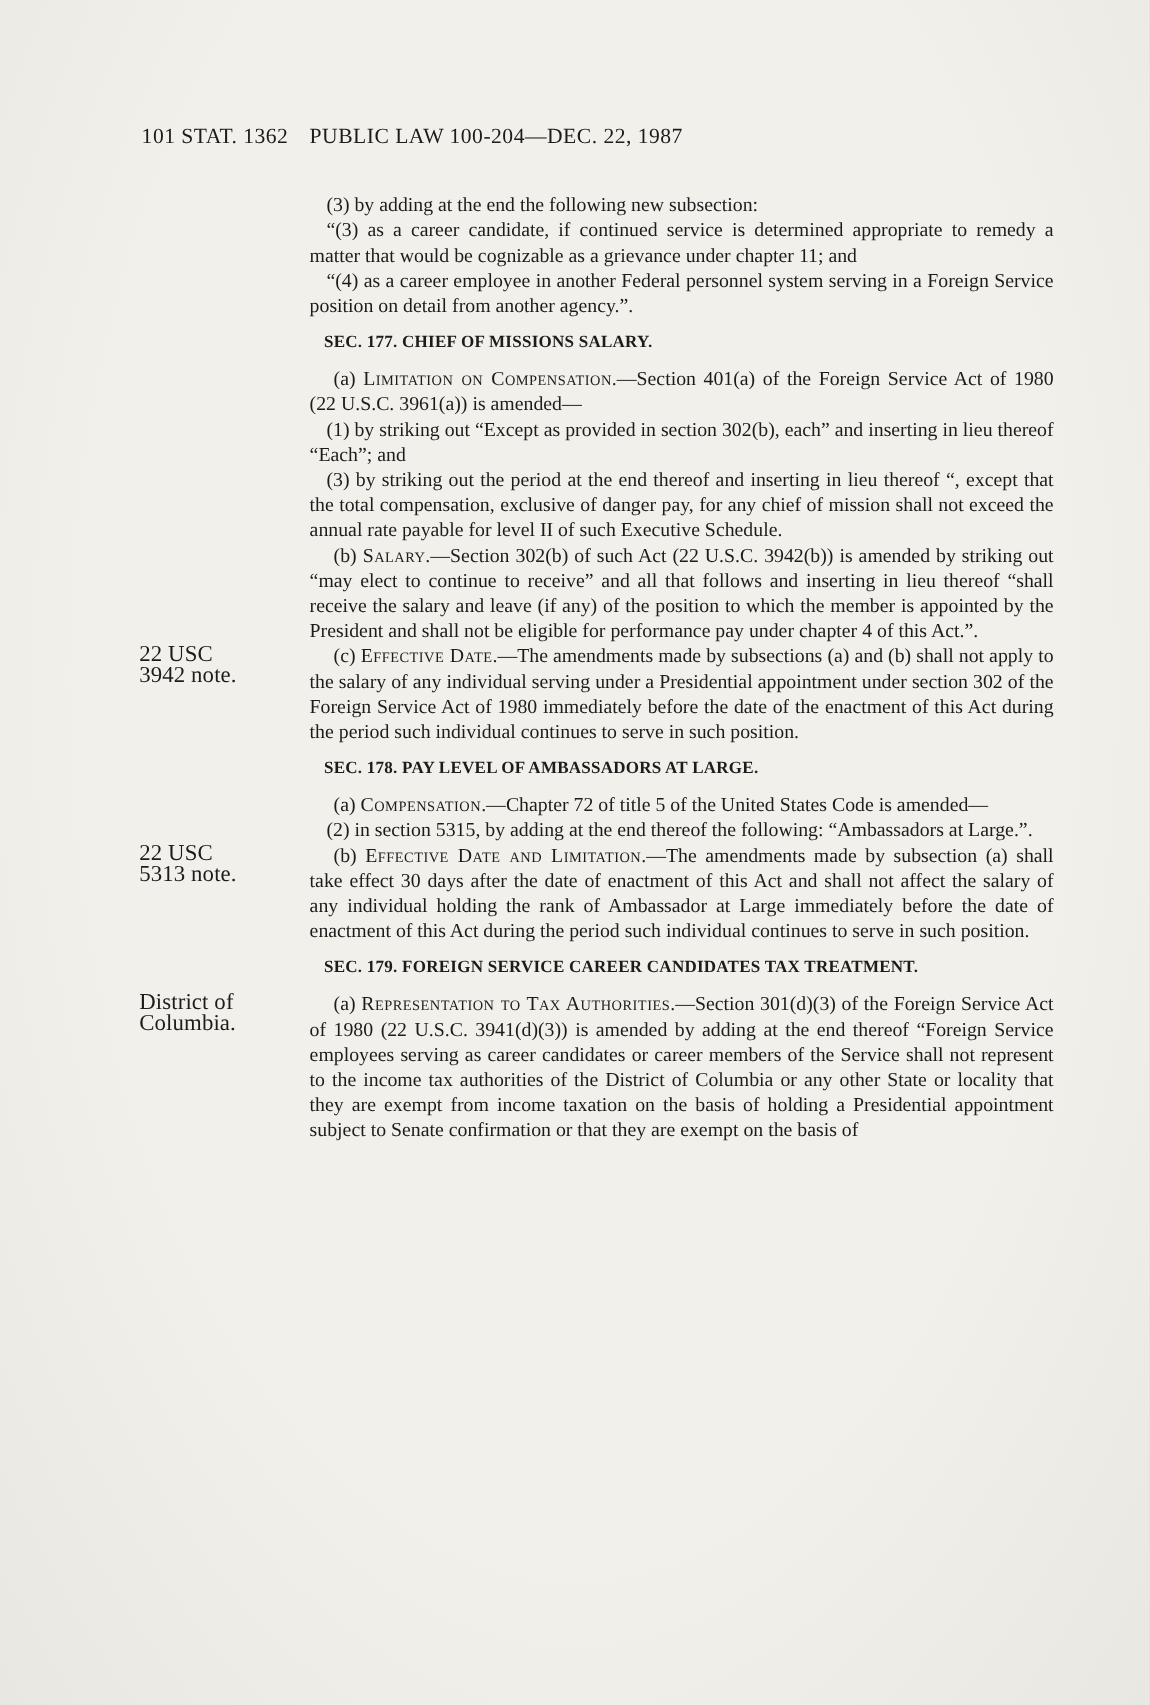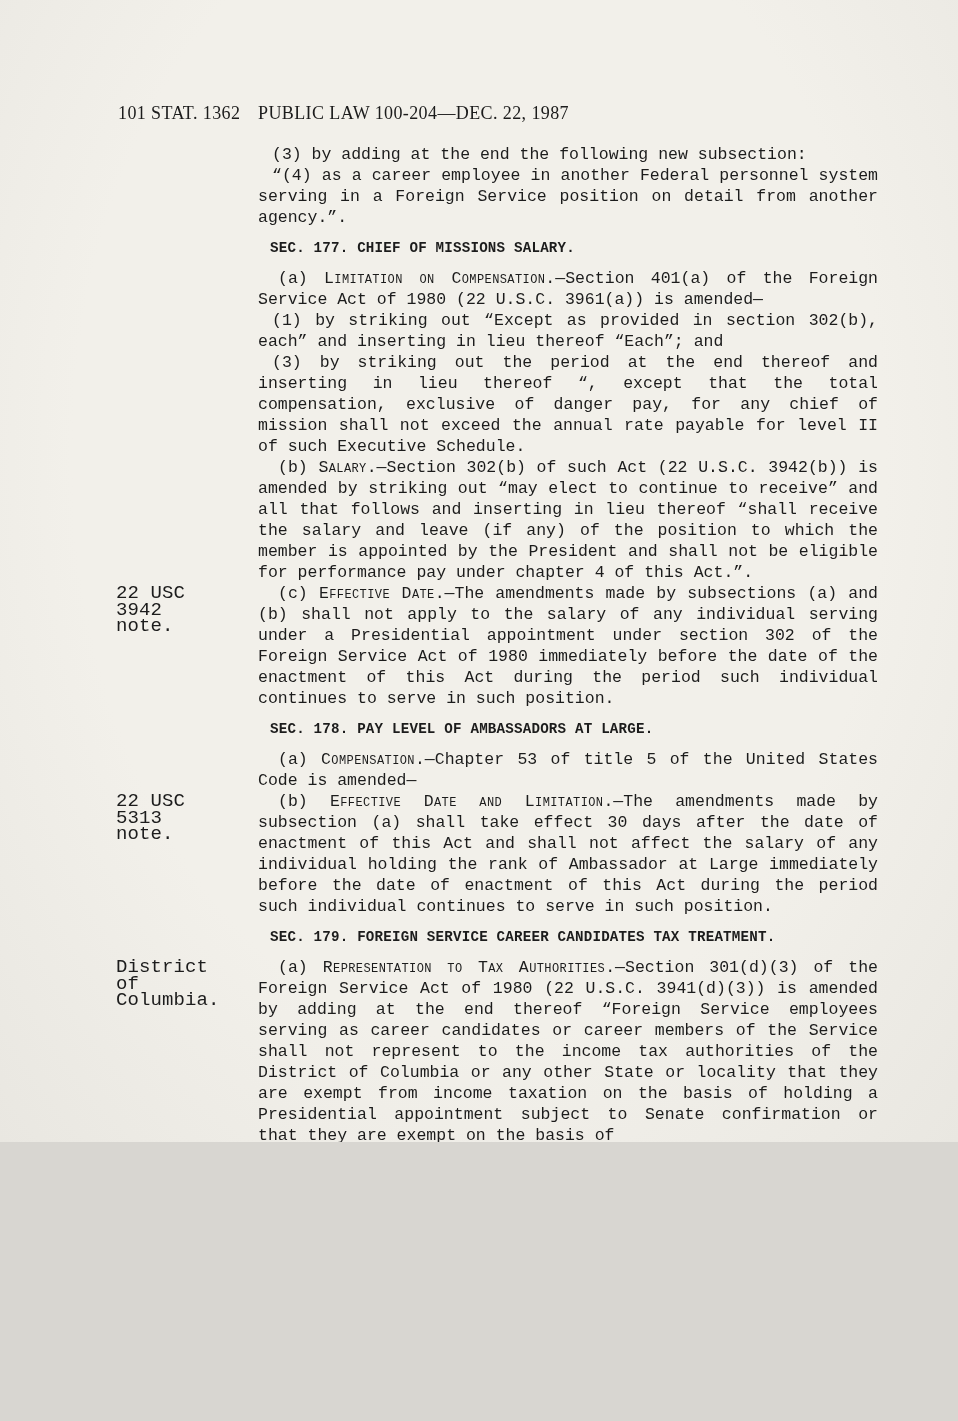--- a/index.html
+++ b/index.html
@@ -1,20 +1,20 @@
 <!DOCTYPE html>
 <html><head>
 <meta charset="utf-8">
 <style>
   * { margin: 0; padding: 0; box-sizing: border-box; }
   html, body { background: #d8d6d1; }
   .page {
     position: relative;
     width: 958px;
-    height: 1142px;
+    height: 1421px;
     margin: 0 auto;
     background: #f0eee8;
     background-image: radial-gradient(ellipse at 50% 40%, #f2f0ea 60%, #e9e7e1 100%);
     font-family: "Liberation Serif", "DejaVu Serif", serif;
     color: #1c1c1c;
     overflow: hidden;
   }
   .running-head-stat {
     position: absolute;
     left: 118px;
@@ -29,26 +29,25 @@
     top: 103px;
     width: 620px;
     text-align: left;
     font-size: 18px;
     letter-spacing: 0.4px;
     white-space: nowrap;
   }
   .doc-body {
     position: absolute;
     left: 258px;
-    top: 144px;
+    top: 160px;
     width: 620px;
     font-size: 16.5px;
     line-height: 21px;
     text-align: justify;
-    font-family: Liberation Mono, monospace;
   }
   .doc-body p { margin: 0; }
   .p-flush { text-indent: 20px; }
   .p-sub { margin-left: 42px; text-indent: 14px; }
   .sec-heading {
     font-size: 14.2px;
     font-weight: bold;
     letter-spacing: 0.2px;
     margin: 10px 0 9px 12px;
     text-align: left;
@@ -70,26 +69,28 @@
   }
 </style>
 </head>
 <body>
 
 <div class="page">
   <div class="running-head-stat">101 STAT. 1362</div>
   <div class="running-head-law">PUBLIC LAW 100-204—DEC. 22, 1987</div>
   <div class="doc-body">
       <p class="p-sub"><span>(3) by adding at the end the following new subsection:</span></p>
+      <p class="p-sub"><span>“(3) as a career candidate, if continued service is determined appropriate to remedy a matter that would be cognizable as a grievance under chapter 11; and</span></p>
       <p class="p-sub"><span>“(4) as a career employee in another Federal personnel system serving in a Foreign Service position on detail from another agency.”.</span></p>
       <h2 class="sec-heading">SEC. 177. CHIEF OF MISSIONS SALARY.</h2>
       <p class="p-flush"><span>(a) </span><span class="smallcaps">Limitation on Compensation</span><span>.—Section 401(a) of the Foreign Service Act of 1980 (22 U.S.C. 3961(a)) is amended—</span></p>
       <p class="p-sub"><span>(1) by striking out “Except as provided in section 302(b), each” and inserting in lieu thereof “Each”; and</span></p>
       <p class="p-sub"><span>(3) by striking out the period at the end thereof and inserting in lieu thereof “, except that the total compensation, exclusive of danger pay, for any chief of mission shall not exceed the annual rate payable for level II of such Executive Schedule.</span></p>
       <p class="p-flush"><span>(b) </span><span class="smallcaps">Salary</span><span>.—Section 302(b) of such Act (22 U.S.C. 3942(b)) is amended by striking out “may elect to continue to receive” and all that follows and inserting in lieu thereof “shall receive the salary and leave (if any) of the position to which the member is appointed by the President and shall not be eligible for performance pay under chapter 4 of this Act.”.</span></p>
       <p class="p-flush has-note"><span>(c) </span><span class="smallcaps">Effective Date</span><span>.—The amendments made by subsections (a) and (b) shall not apply to the salary of any individual serving under a Presidential appointment under section 302 of the Foreign Service Act of 1980 immediately before the date of the enactment of this Act during the period such individual continues to serve in such position.</span><span class="margin-note">22 USC 3942 note.</span></p>
       <h2 class="sec-heading">SEC. 178. PAY LEVEL OF AMBASSADORS AT LARGE.</h2>
-      <p class="p-flush"><span>(a) </span><span class="smallcaps">Compensation</span><span>.—Chapter 53 of title 5 of the United States Code is amended—</span></p>
+      <p class="p-flush"><span>(a) </span><span class="smallcaps">Compensation</span><span>.—Chapter 72 of title 5 of the United States Code is amended—</span></p>
+      <p class="p-sub"><span>(2) in section 5315, by adding at the end thereof the following: “Ambassadors at Large.”.</span></p>
       <p class="p-flush has-note"><span>(b) </span><span class="smallcaps">Effective Date and Limitation</span><span>.—The amendments made by subsection (a) shall take effect 30 days after the date of enactment of this Act and shall not affect the salary of any individual holding the rank of Ambassador at Large immediately before the date of enactment of this Act during the period such individual continues to serve in such position.</span><span class="margin-note">22 USC 5313 note.</span></p>
       <h2 class="sec-heading">SEC. 179. FOREIGN SERVICE CAREER CANDIDATES TAX TREATMENT.</h2>
       <p class="p-flush has-note"><span>(a) </span><span class="smallcaps">Representation to Tax Authorities</span><span>.—Section 301(d)(3) of the Foreign Service Act of 1980 (22 U.S.C. 3941(d)(3)) is amended by adding at the end thereof “Foreign Service employees serving as career candidates or career members of the Service shall not represent to the income tax authorities of the District of Columbia or any other State or locality that they are exempt from income taxation on the basis of holding a Presidential appointment subject to Senate confirmation or that they are exempt on the basis of</span><span class="margin-note">District of Columbia.</span></p>
     </div>
 </div>
 
 </body></html>

